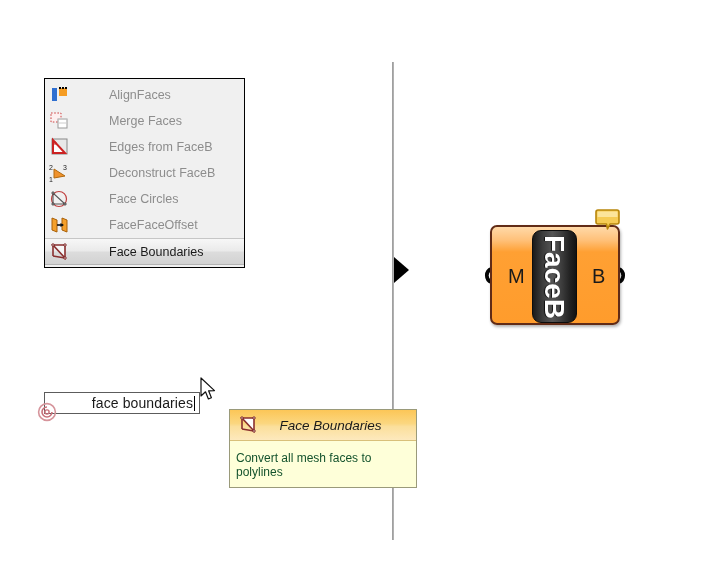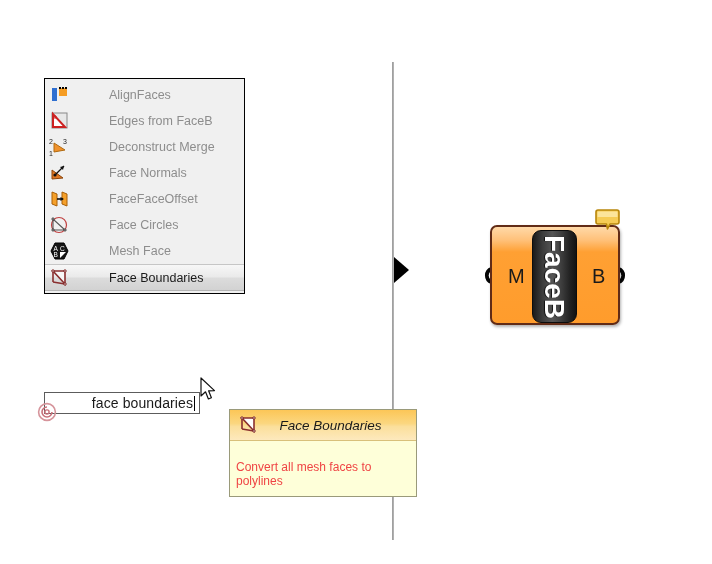--- a/index.html
+++ b/index.html
@@ -151,22 +151,22 @@
     flex: 1;
     text-align: center;
     font-size: 13.5px;
     font-style: italic;
     color: #1a1a1a;
     padding-right: 14px;
   }
   .tt-body {
     background: #feffd9;
     font-size: 12px;
-    color: #ef4444;
-    padding: 19px 6px 7px 6px;
+    color: #14532d;
+    padding: 10px 6px 7px 6px;
     line-height: 1.2;
   }
 
   
   .node {
     position: absolute;
     left: 490px;
     top: 225px;
     width: 130px;
     height: 100px;
@@ -253,20 +253,30 @@
           <rect x="10" y="2" width="2" height="2" fill="#000"></rect>
           <rect x="13" y="2" width="2" height="2" fill="#000"></rect>
           <rect x="16" y="2" width="2" height="2" fill="#000"></rect>
         </svg>
       </span>
       <span class="mi-label">AlignFaces</span>
     </div>
 
 
 
+    <div class="menu-item">
+      <span class="mi-icon">
+        <svg class="ico-svg" width="21" height="20" viewBox="0 0 21 20">
+          <rect x="2" y="2" width="10" height="9" fill="#fdf0f0" stroke="#cc4444" stroke-dasharray="1.6,1.6"></rect>
+          <rect x="9" y="8" width="9" height="9" fill="#fff" stroke="#999"></rect>
+          <path d="M9 8 L18 8 M9 12 L18 12" stroke="#ccc"></path>
+        </svg>
+      </span>
+      <span class="mi-label">Merge Faces</span>
+    </div>
 
     <div class="menu-item">
       <span class="mi-icon">
         <svg class="ico-svg" width="21" height="20" viewBox="0 0 21 20">
           <rect x="3" y="2" width="15" height="15" fill="#e8e8e8" stroke="#888"></rect>
           <path d="M3 17 L3 2 L18 17 Z" fill="#fff"></path>
           <path d="M4 16 L4 3 L16 16 Z" fill="#fff" stroke="#cc2222" stroke-width="2"></path>
           <circle cx="6" cy="6" r="1.2" fill="none" stroke="#cc2222"></circle>
         </svg>
       </span>
@@ -275,73 +285,50 @@
 
     <div class="menu-item">
       <span class="mi-icon">
         <svg class="ico-svg" width="21" height="20" viewBox="0 0 21 20">
           <path d="M5 15 L5 6 L16 13 Z" fill="#f0922c" stroke="#b06a10"></path>
           <text x="0" y="7" font-size="7" fill="#222" font-family="sans-serif">2</text>
           <text x="14" y="7" font-size="7" fill="#222" font-family="sans-serif">3</text>
           <text x="0" y="19" font-size="7" fill="#222" font-family="sans-serif">1</text>
         </svg>
       </span>
-      <span class="mi-label">Deconstruct Merge</span>
-    </div>
-
-
-    <div class="menu-item">
-      <span class="mi-icon">
-        <svg class="ico-svg" width="21" height="20" viewBox="0 0 21 20">
-          <path d="M3 16 L3 7 L14 15 Z" fill="#e07824" stroke="#8c4408"></path>
-          <path d="M6 12 L15 3" stroke="#111" stroke-width="1.3"></path>
-          <path d="M15 3 L11 4 L14 7 Z" fill="#111"></path>
-          <circle cx="6" cy="12" r="1.6" fill="#111"></circle>
-        </svg>
-      </span>
-      <span class="mi-label">Face Normals</span>
-    </div>
-
-    <div class="menu-item">
-      <span class="mi-icon">
-        <svg class="ico-svg" width="21" height="20" viewBox="0 0 21 20">
-          <path d="M3 3 L8 5 L8 17 L3 15 Z" fill="#f5a02a" stroke="#a85f08"></path>
-          <path d="M13 3 L18 5 L18 17 L13 15 Z" fill="#f5a02a" stroke="#a85f08"></path>
-          <path d="M8 10 L14 10" stroke="#111" stroke-width="1.6"></path>
-          <path d="M15 10 L11.5 8 L11.5 12 Z" fill="#111"></path>
-        </svg>
-      </span>
-      <span class="mi-label">FaceFaceOffset</span>
-    </div>
+      <span class="mi-label">Deconstruct FaceB</span>
+    </div>
+
+
 
     <div class="menu-item">
       <span class="mi-icon">
         <svg class="ico-svg" width="21" height="20" viewBox="0 0 21 20">
           <circle cx="10" cy="10" r="7.5" fill="none" stroke="#c04040" stroke-width="1.2"></circle>
           <path d="M4 15 L4 4 L16 15 Z" fill="none" stroke="#555" stroke-width="1.1"></path>
           <circle cx="4" cy="4" r="1.1" fill="#fff" stroke="#333"></circle>
           <circle cx="4" cy="15" r="1.1" fill="#fff" stroke="#333"></circle>
           <circle cx="16" cy="15" r="1.1" fill="#fff" stroke="#333"></circle>
         </svg>
       </span>
       <span class="mi-label">Face Circles</span>
     </div>
 
     <div class="menu-item">
       <span class="mi-icon">
         <svg class="ico-svg" width="21" height="20" viewBox="0 0 21 20">
-          <path d="M6 2 L15 2 L19 10 L15 18 L6 18 L2 10 Z" fill="#151515" stroke="#000"></path>
-          <text x="4.5" y="9.5" font-size="6.5" fill="#fff" font-family="sans-serif">A</text>
-          <text x="11" y="9.5" font-size="6.5" fill="#fff" font-family="sans-serif">C</text>
-          <text x="4.5" y="16" font-size="6.5" fill="#fff" font-family="sans-serif">B</text>
-          <path d="M11 11 L17 11 L11 17 Z" fill="#fff"></path>
-        </svg>
-      </span>
-      <span class="mi-label">Mesh Face</span>
-    </div>
+          <path d="M3 3 L8 5 L8 17 L3 15 Z" fill="#f5a02a" stroke="#a85f08"></path>
+          <path d="M13 3 L18 5 L18 17 L13 15 Z" fill="#f5a02a" stroke="#a85f08"></path>
+          <path d="M8 10 L14 10" stroke="#111" stroke-width="1.6"></path>
+          <path d="M15 10 L11.5 8 L11.5 12 Z" fill="#111"></path>
+        </svg>
+      </span>
+      <span class="mi-label">FaceFaceOffset</span>
+    </div>
+
 
     <div class="menu-item selected">
       <span class="mi-icon">
         <svg class="ico-svg" width="21" height="20" viewBox="0 0 21 20">
           <path d="M4 3 L16 3 L16 16 Z" fill="#f7f7f7" stroke="#8a2f2f" stroke-width="1.6"></path>
           <path d="M4 3 L4 14" stroke="#8a2f2f" stroke-width="1.6"></path>
           <path d="M4 14 L16 16" stroke="#8a2f2f" stroke-width="1.6"></path>
           <circle cx="4" cy="3" r="1.2" fill="#fff" stroke="#7a2020"></circle>
           <circle cx="16" cy="3" r="1.2" fill="#fff" stroke="#7a2020"></circle>
           <circle cx="16" cy="16" r="1.2" fill="#fff" stroke="#7a2020"></circle>

